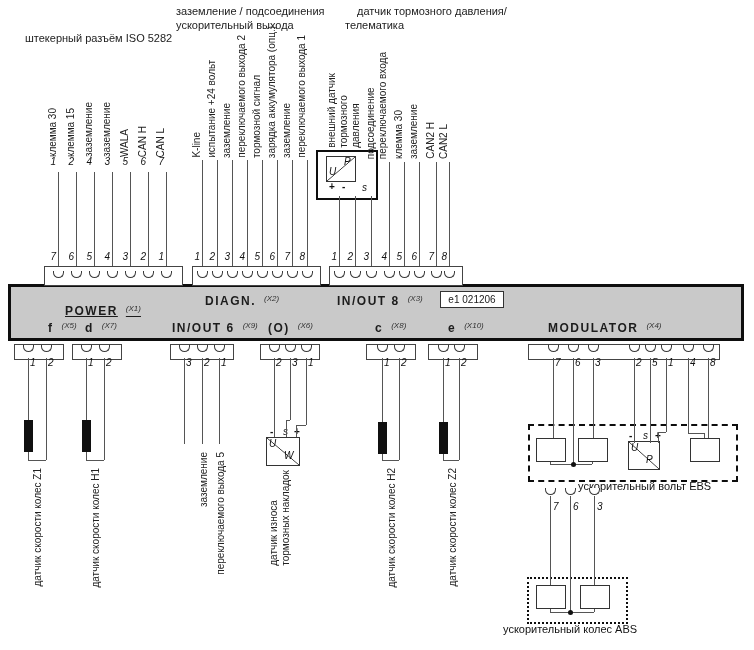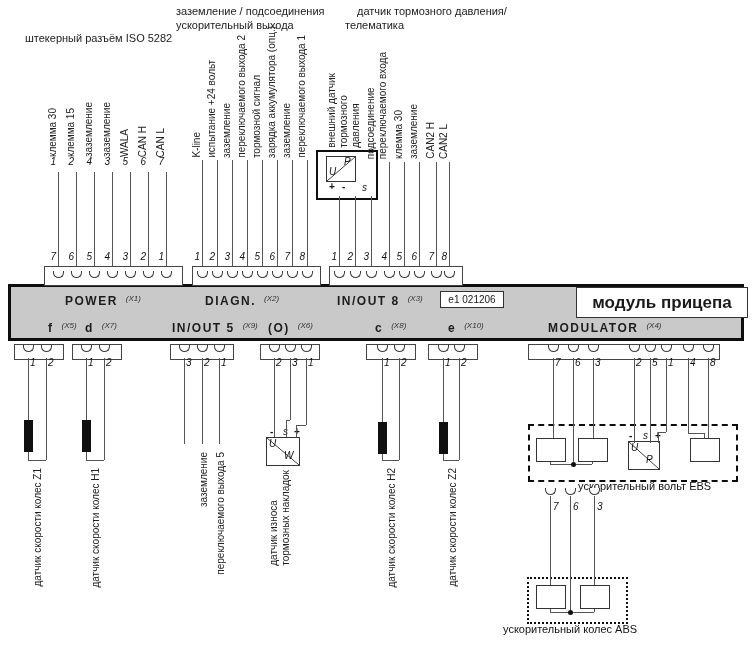--- a/index.html
+++ b/index.html
@@ -46,29 +46,28 @@
 
   <div class="frame" style="left:316px;top:150px;width:58px;height:46px;"></div>
   <div class="sq diag-tlbr" style="left:326px;top:156px;width:28px;height:24px;"></div>
   <span class="ltr" style="left:329px;top:166px;">U</span>
   <span class="ltr" style="left:344px;top:156px;">P</span>
   <span class="term" style="left:329px;top:181px;">+</span>
   <span class="term" style="left:342px;top:181px;">-</span>
   <span class="ltr" style="left:362px;top:182px;">s</span>
 
   <div id="bar"></div>
-  <div class="barlab" style="left:65px;top:294px;"><span>POWER</span><span class="xref">(X1)</span></div>
+  <div class="barlab" style="left:65px;top:304px;text-decoration:underline;"><span>POWER</span><span class="xref">(X1)</span></div>
   <div class="barlab" style="left:205px;top:294px;"><span>DIAGN.</span><span class="xref">(X2)</span></div>
   <div class="barlab" style="left:337px;top:294px;"><span>IN/OUT 8</span><span class="xref">(X3)</span></div>
   <div class="whitebox" style="left:440px;top:291px;width:62px;height:15px;font-size:10px;">e1 021206</div>
-  <div class="whitebox" style="left:576px;top:287px;width:170px;height:29px;font-size:17px;font-weight:700;">модуль прицепа</div>
 
   <div class="barlab" style="left:48px;top:321px;"><span>f</span><span class="xref">(X5)</span></div>
   <div class="barlab" style="left:85px;top:321px;"><span>d</span><span class="xref">(X7)</span></div>
-  <div class="barlab" style="left:172px;top:321px;"><span>IN/OUT 5</span><span class="xref">(X9)</span></div>
+  <div class="barlab" style="left:172px;top:321px;"><span>IN/OUT 6</span><span class="xref">(X9)</span></div>
   <div class="barlab" style="left:268px;top:321px;"><span>(O)</span><span class="xref">(X6)</span></div>
   <div class="barlab" style="left:375px;top:321px;"><span>c</span><span class="xref">(X8)</span></div>
   <div class="barlab" style="left:448px;top:321px;"><span>e</span><span class="xref">(X10)</span></div>
   <div class="barlab" style="left:548px;top:321px;"><span>MODULATOR</span><span class="xref">(X4)</span></div>
 
   <span class="term" style="left:270px;top:426px;">-</span>
   <span class="ltr" style="left:283px;top:426px;">s</span>
   <span class="term" style="left:294px;top:426px;">+</span>
   <div class="sq diag-bltr" style="left:266px;top:437px;width:32px;height:27px;"></div>
   <span class="ltr" style="left:269px;top:438px;">U</span>

